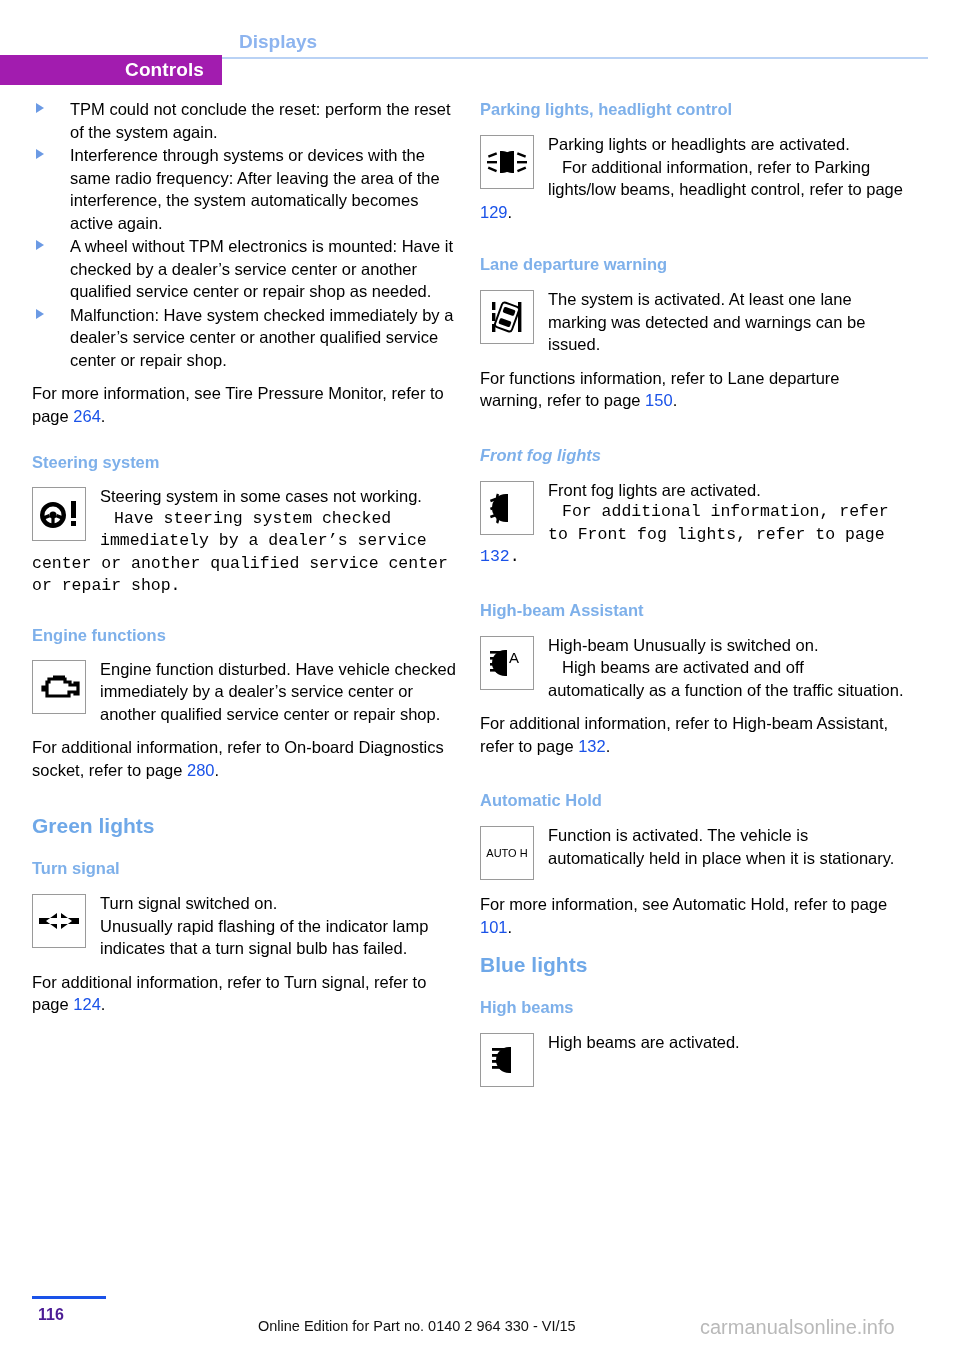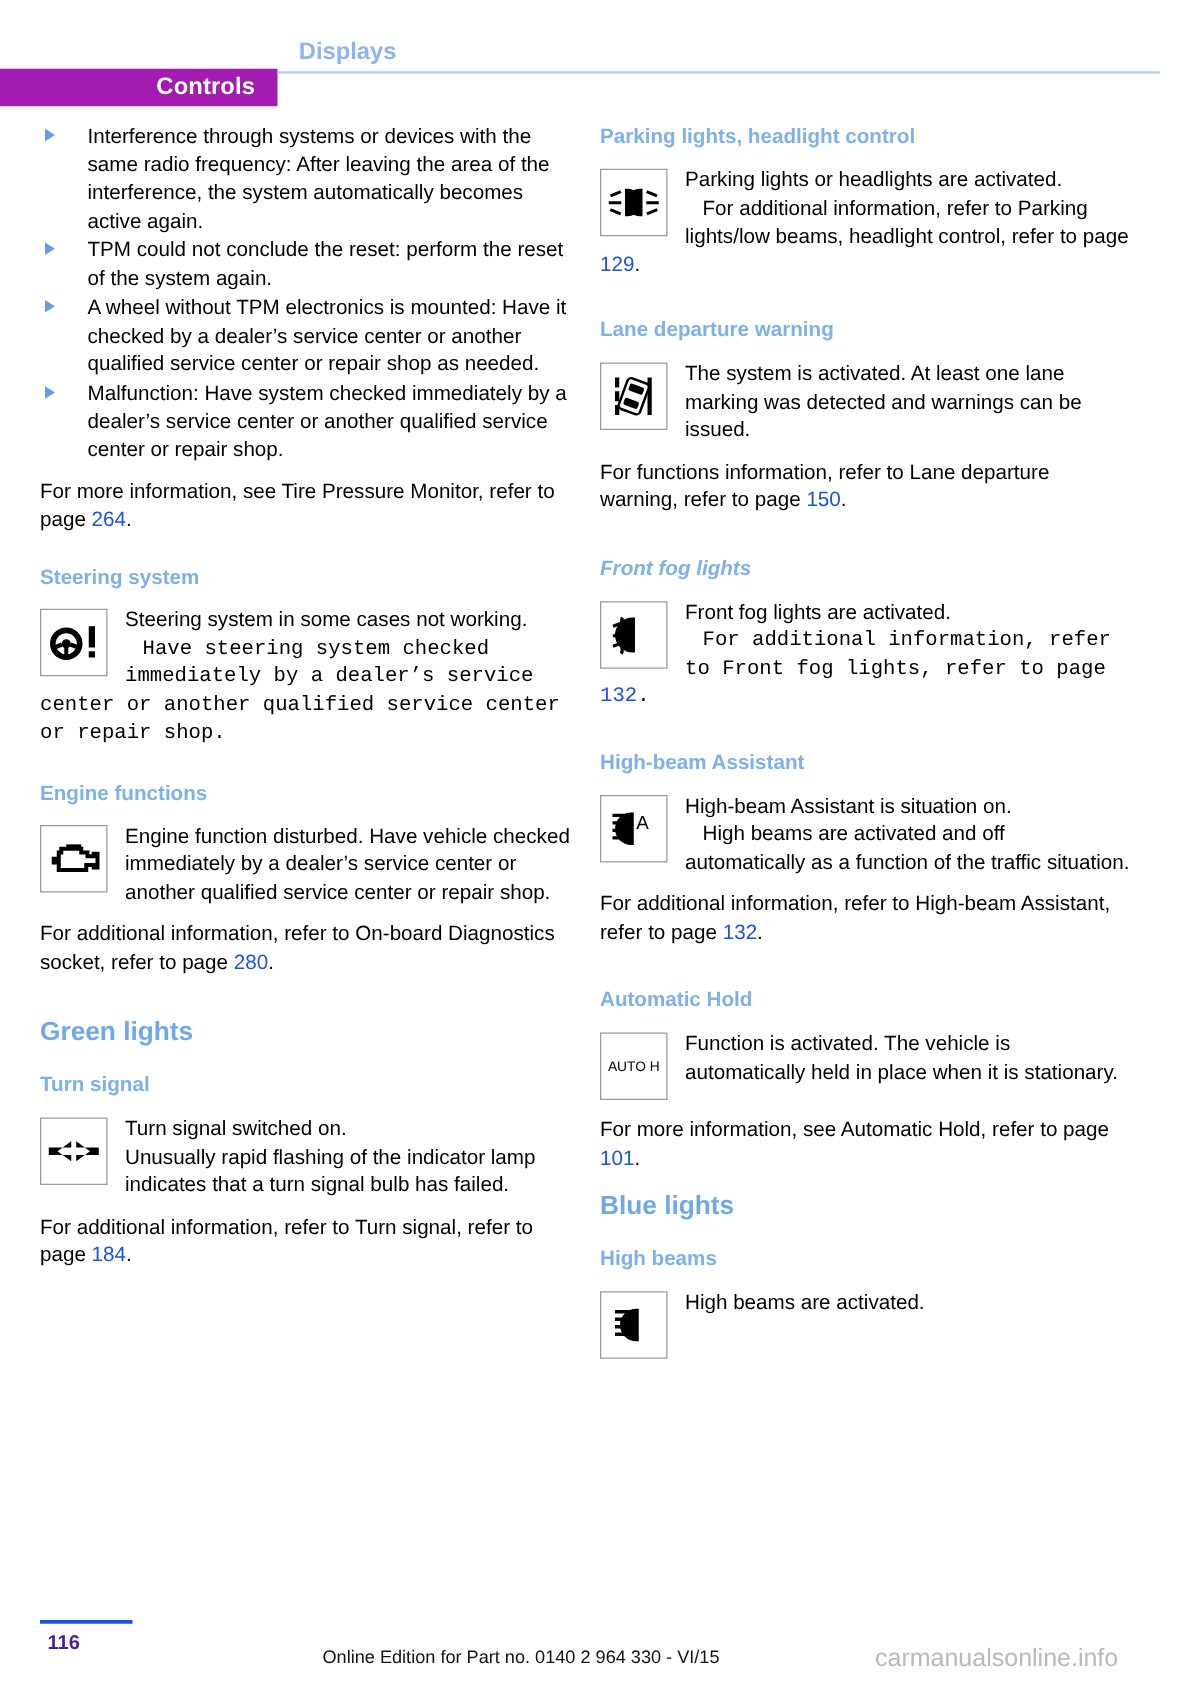--- a/index.html
+++ b/index.html
@@ -159,25 +159,25 @@
   </div>
   <span class="tab-inactive-label">Displays</span>
   <div class="header-rule"></div>
 </div>
 
 <div class="col col-left">
 
   <ul class="bullets">
     <li>
       <span class="tri"></span>
-      <span>Interference through systems or devices with the same radio frequency: After leaving the area of the interference, the system automatically becomes active again.</span>
+      <span>TPM could not conclude the reset: perform the reset of the system again.</span>
     </li>
     <li>
       <span class="tri"></span>
-      <span>TPM could not conclude the reset: perform the reset of the system again.</span>
+      <span>Interference through systems or devices with the same radio frequency: After leaving the area of the interference, the system automatically becomes active again.</span>
     </li>
     <li>
       <span class="tri"></span>
       <span>A wheel without TPM electronics is mounted: Have it checked by a dealer’s service center or another qualified service center or repair shop as needed.</span>
     </li>
     <li>
       <span class="tri"></span>
       <span>Malfunction: Have system checked immediately by a dealer’s service center or another qualified service center or repair shop.</span>
     </li>
   </ul>
@@ -228,21 +228,21 @@
         <g fill="#000">
           <path d="M24 18 L24 23 L6 23 L6 29 L24 29 L24 34 L13 26 Z"></path>
           <path d="M28 18 L28 23 L46 23 L46 29 L28 29 L28 34 L39 26 Z"></path>
         </g>
       </svg>
     </div>
     <p class="lead">Turn signal switched on.</p>
     <p class="cont">Unusually rapid flashing of the indicator lamp indicates that a turn signal bulb has failed.</p>
   </div>
 
-  <p class="para" style="margin-top:11px;"><span>For additional information, refer to Turn signal, refer to page </span><span class="pg">184</span><span>.</span></p>
+  <p class="para" style="margin-top:11px;"><span>For additional information, refer to Turn signal, refer to page </span><span class="pg">124</span><span>.</span></p>
 
 </div>
 
 <div class="col col-right">
 
   <h3 class="sub first">Parking lights, headlight control</h3>
 
   <div class="iconblock">
     <div class="icon-box">
       <svg width="52" height="52" viewBox="0 0 52 52">
@@ -311,21 +311,21 @@
         <g fill="#000">
           <path d="M26 13 L26 39 L24 39 A13 13 0 0 1 24 13 Z"></path>
           <rect x="9" y="14" width="13" height="2.6"></rect>
           <rect x="9" y="20" width="13" height="2.6"></rect>
           <rect x="9" y="26" width="13" height="2.6"></rect>
           <rect x="9" y="32" width="13" height="2.6"></rect>
           <text x="33" y="26" font-family="Liberation Sans, sans-serif" font-size="15" font-weight="normal" fill="#000" text-anchor="middle">A</text>
         </g>
       </svg>
     </div>
-    <p class="lead">High-beam Assistant is situation on.</p>
+    <p class="lead">High-beam Unusually is switched on.</p>
     <p class="cont" style="text-indent:14px;">High beams are activated and off automatically as a function of the traffic situation.</p>
   </div>
 
   <p class="para" style="margin-top:11px;"><span>For additional information, refer to High-beam Assistant, refer to page </span><span class="pg">132</span><span>.</span></p>
 
   <h3 class="sub" style="margin-top:32px;">Automatic Hold</h3>
 
   <div class="iconblock">
     <div class="icon-box">
       <svg width="52" height="52" viewBox="0 0 52 52">

